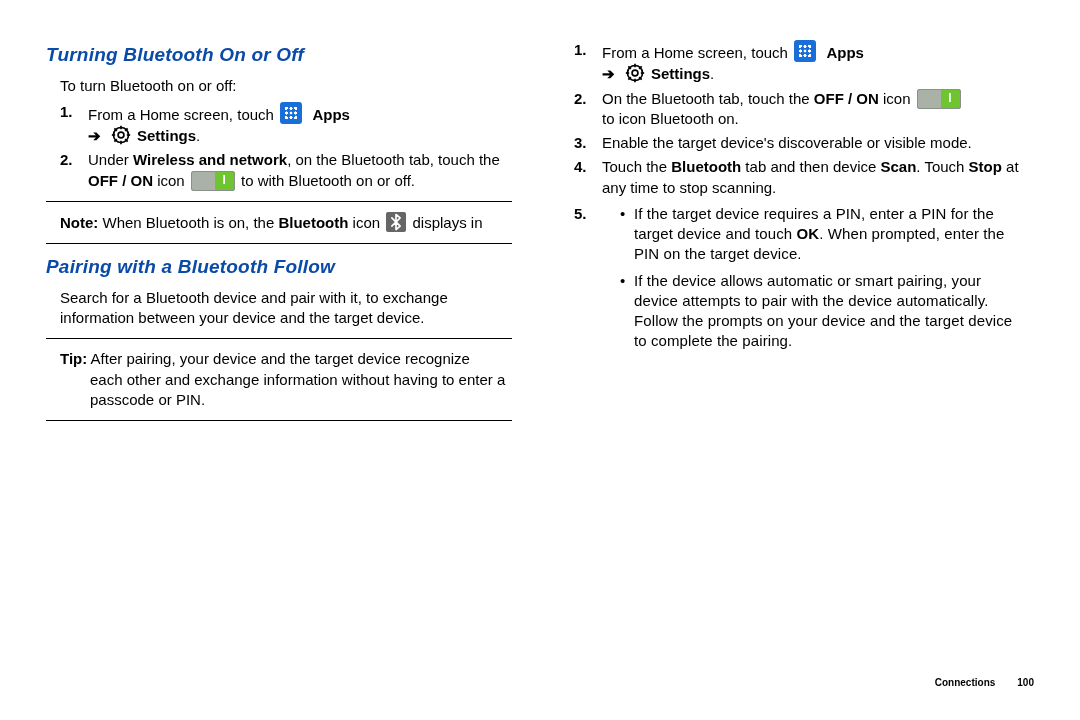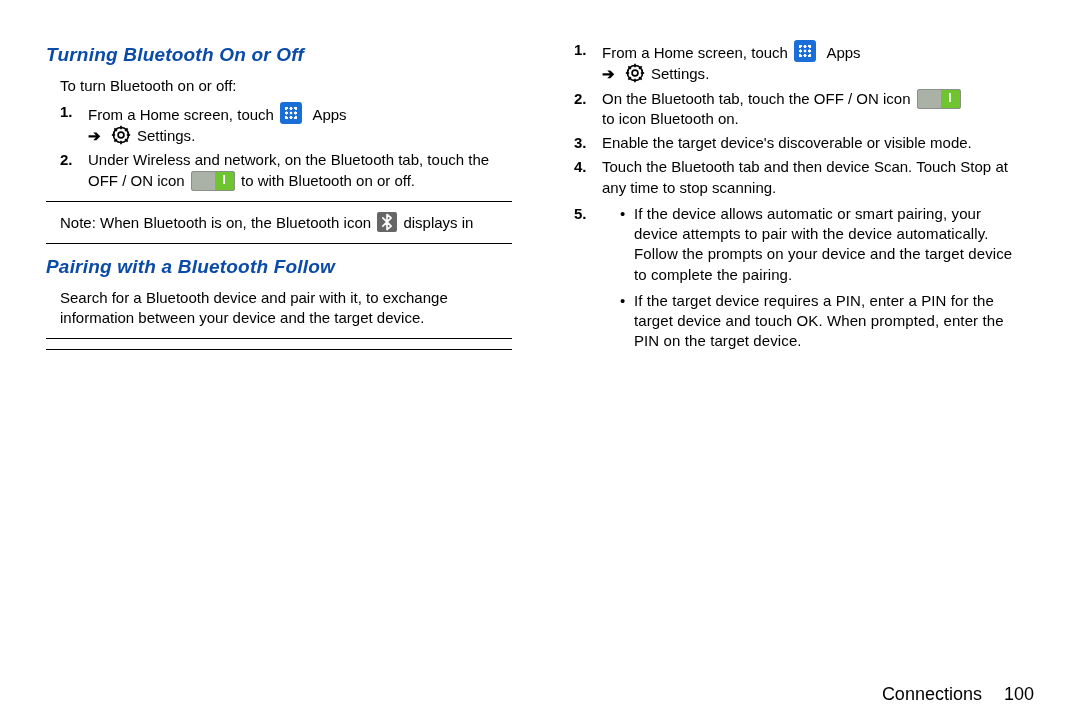--- a/index.html
+++ b/index.html
@@ -61,21 +61,21 @@
     position: relative;
     padding-left: 14px;
     margin: 6px 0;
   }
   .ul > li::before {
     content: "•";
     position: absolute;
     left: 0;
     top: 0;
   }
-  .b { font-weight: 400; }
+  .b { font-weight: 700; }
   .rule {
     border: 0;
     border-top: 1.5px solid #000;
     margin: 10px 0;
   }
   .note { margin: 2px 0 2px 14px; padding-left: 0; }
   .note-body { display:block; margin-left: 40px; }
   .note-body.first { display:inline; margin-left:0; }
   .tip { margin: 2px 0 2px 14px; }
   .tip-body { display:block; margin-left: 30px; }
@@ -127,23 +127,24 @@
   .bt-icon {
     width: 20px; height: 20px;
     background: #666;
     border-radius: 2px;
     position: relative;
   }
   .bt-icon svg { width:20px; height:20px; display:block; }
   .arrow { font-weight:700; margin: 0 4px 0 0; }
   .footer {
     position: absolute;
-    bottom: 14px;
+    bottom: 31px;
     right: 46px;
-    font-size: 18px;
+    font-size: 10px;
+    font-weight: bold;
   }
   .footer .sep { display:inline-block; width:22px; }
 </style>
 </head>
 <body>
 
 <div class="page">
   <div class="col">
     <div class="h-blue">Turning Bluetooth On or Off</div>
     <p class="intro">To turn Bluetooth on or off:</p>
@@ -188,20 +189,24 @@
             <path d="M7 7l10 10-5 4V3l5 4L7 17" fill="none" stroke="#fff" stroke-width="2" stroke-linejoin="round" stroke-linecap="round"></path>
           </svg>
       </span>
       <span> displays in</span>
     </p>
     <hr class="rule">
 
     <div class="h-blue">Pairing with a Bluetooth Follow</div>
     <p class="intro">Search for a Bluetooth device and pair with it, to exchange information between your device and the target device.</p>
     <hr class="rule">
+    <p class="tip">
+      <span class="b">Tip:</span><span class="tip-body first"> After pairing, your device and the target device recognize</span>
+      <span class="tip-body">each other and exchange information without having to enter a passcode or PIN.</span>
+    </p>
     <hr class="rule">
   </div>
 
   <div class="col">
     <ol class="ol">
       <li>
         <span class="num">1.</span>
         <span>From a Home screen, touch </span>
         <span class="inline-icon apps-icon"></span>
         <span class="b">&nbsp;<span>Apps</span></span>
@@ -236,24 +241,24 @@
         <span>Enable the target device's discoverable or visible mode.</span>
       </li>
       <li>
         <span class="num">4.</span>
         <span>Touch the </span><span class="b">Bluetooth</span><span> tab and then device </span><span class="b">Scan</span><span>. Touch </span><span class="b">Stop</span><span> at any time to stop scanning.</span>
       </li>
       <li>
         <span class="num">5.</span>
         <ul class="ul">
           <li>
-            <span>If the device allows automatic or smart pairing, your device attempts to pair with the device automatically. Follow the prompts on your device and the target device to complete the pairing.</span>
+            <span>If the target device requires a PIN, enter a PIN for the target device and touch </span><span class="b">OK</span><span>. When prompted, enter the PIN on the target device.</span>
           </li>
           <li>
-            <span>If the target device requires a PIN, enter a PIN for the target device and touch </span><span class="b">OK</span><span>. When prompted, enter the PIN on the target device.</span>
+            <span>If the device allows automatic or smart pairing, your device attempts to pair with the device automatically. Follow the prompts on your device and the target device to complete the pairing.</span>
           </li>
         </ul>
       </li>
     </ol>
   </div>
 </div>
 
 <div class="footer">
   <span>Connections</span><span class="sep"></span><span>100</span>
 </div>

